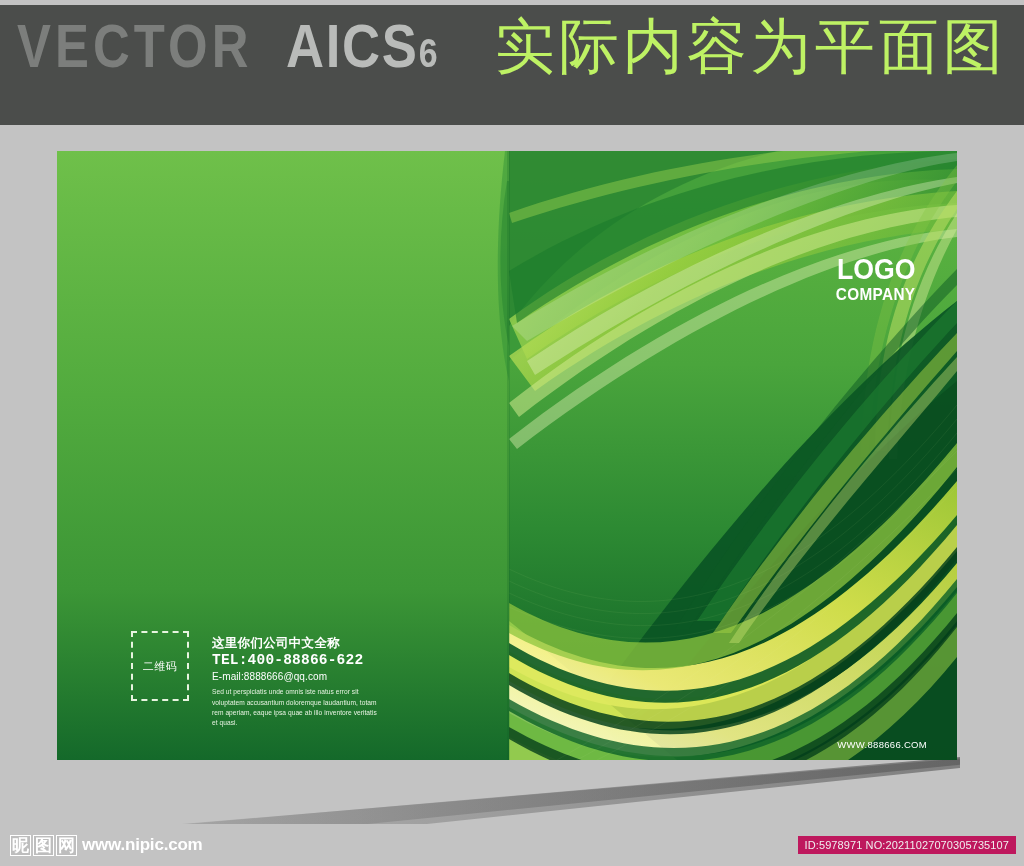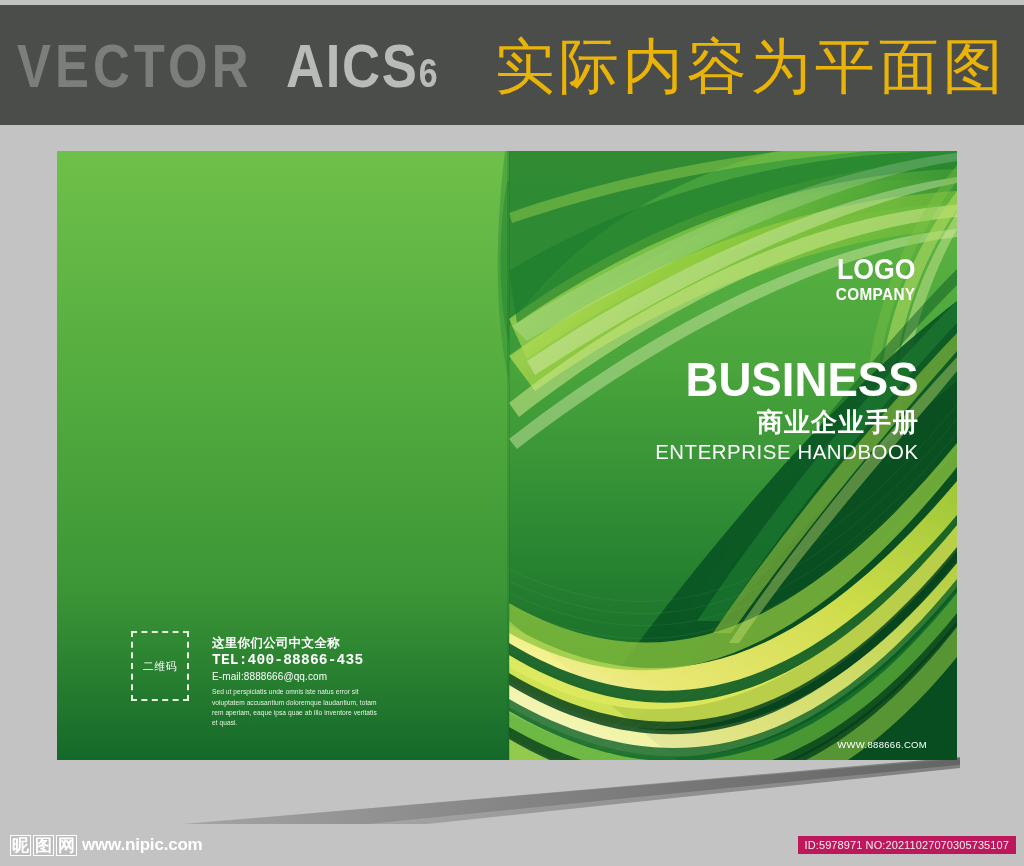--- a/index.html
+++ b/index.html
@@ -13,21 +13,21 @@
   #stage {
     position:relative;
     width:1024px; height:866px;
     background:#c3c3c3;
   }
 
   
   #topband {
     position:absolute; left:0; top:5px; width:1024px; height:120px;
     background:#4b4d4b;
-    display:flex; align-items:center; justify-content:center;
+    display:flex; align-items:flex-start; justify-content:center;
   }
   #topband .bandinner {
     display:flex; align-items:baseline; gap:0;
     transform:translateY(2px);
   }
   .vec {
     font-family:"Liberation Sans Narrow","Liberation Sans",sans-serif;
     font-weight:700;
     font-size:62px;
     letter-spacing:5px;
@@ -41,21 +41,21 @@
     font-size:62px;
     letter-spacing:2px;
     color:#b9bbb9;
     transform:scaleX(0.85);
     transform-origin:left center;
     margin-left:-18px;
   }
   .aics .six { font-size:40px; }
   .cnband {
     font-size:60px;
-    color:#eab308;
+    color:#bef264;
     letter-spacing:4px;
     margin-left:28px;
     font-family:"DejaVu Sans","Liberation Sans",sans-serif;
     font-weight:400;
   }
 
   
   #covershadow {
     position:absolute;
     left:60px; top:757px; width:900px; height:78px;
@@ -348,35 +348,30 @@
 
         <rect x="450" y="0" width="3" height="609" fill="#0b5a24" opacity="0.18"></rect>
       </g>
     </svg>
 
     <div class="ctext" id="logoblock">
       <span class="logo-main">LOGO</span>
       <span class="logo-sub">COMPANY</span>
     </div>
 
-    <div class="ctext" id="titleblock">
-      <span class="t-business">BUSINESS</span>
-      <span class="t-cn">商业企业手册</span>
-      <span class="t-en">ENTERPRISE HANDBOOK</span>
-    </div>
 
     <div class="ctext" id="weburl">WWW.888666.COM</div>
 
     <div id="qrbox">
       <span>二维码</span>
     </div>
 
     <div id="contactblock">
       <span class="c-company">这里你们公司中文全称</span>
-      <span class="c-tel">TEL:400-88866-435</span>
+      <span class="c-tel">TEL:400-88866-622</span>
       <span class="c-mail">E-mail:8888666@qq.com</span>
       <span class="c-lorem">Sed ut perspiciatis unde omnis iste natus error sit voluptatem accusantium doloremque laudantium, totam rem aperiam, eaque ipsa quae ab illo inventore veritatis et quasi.</span>
     </div>
 
   </div>
 
   <div id="footer">
     <div id="footer-logo">
       <span class="cnlogo">
         <b>昵</b>

